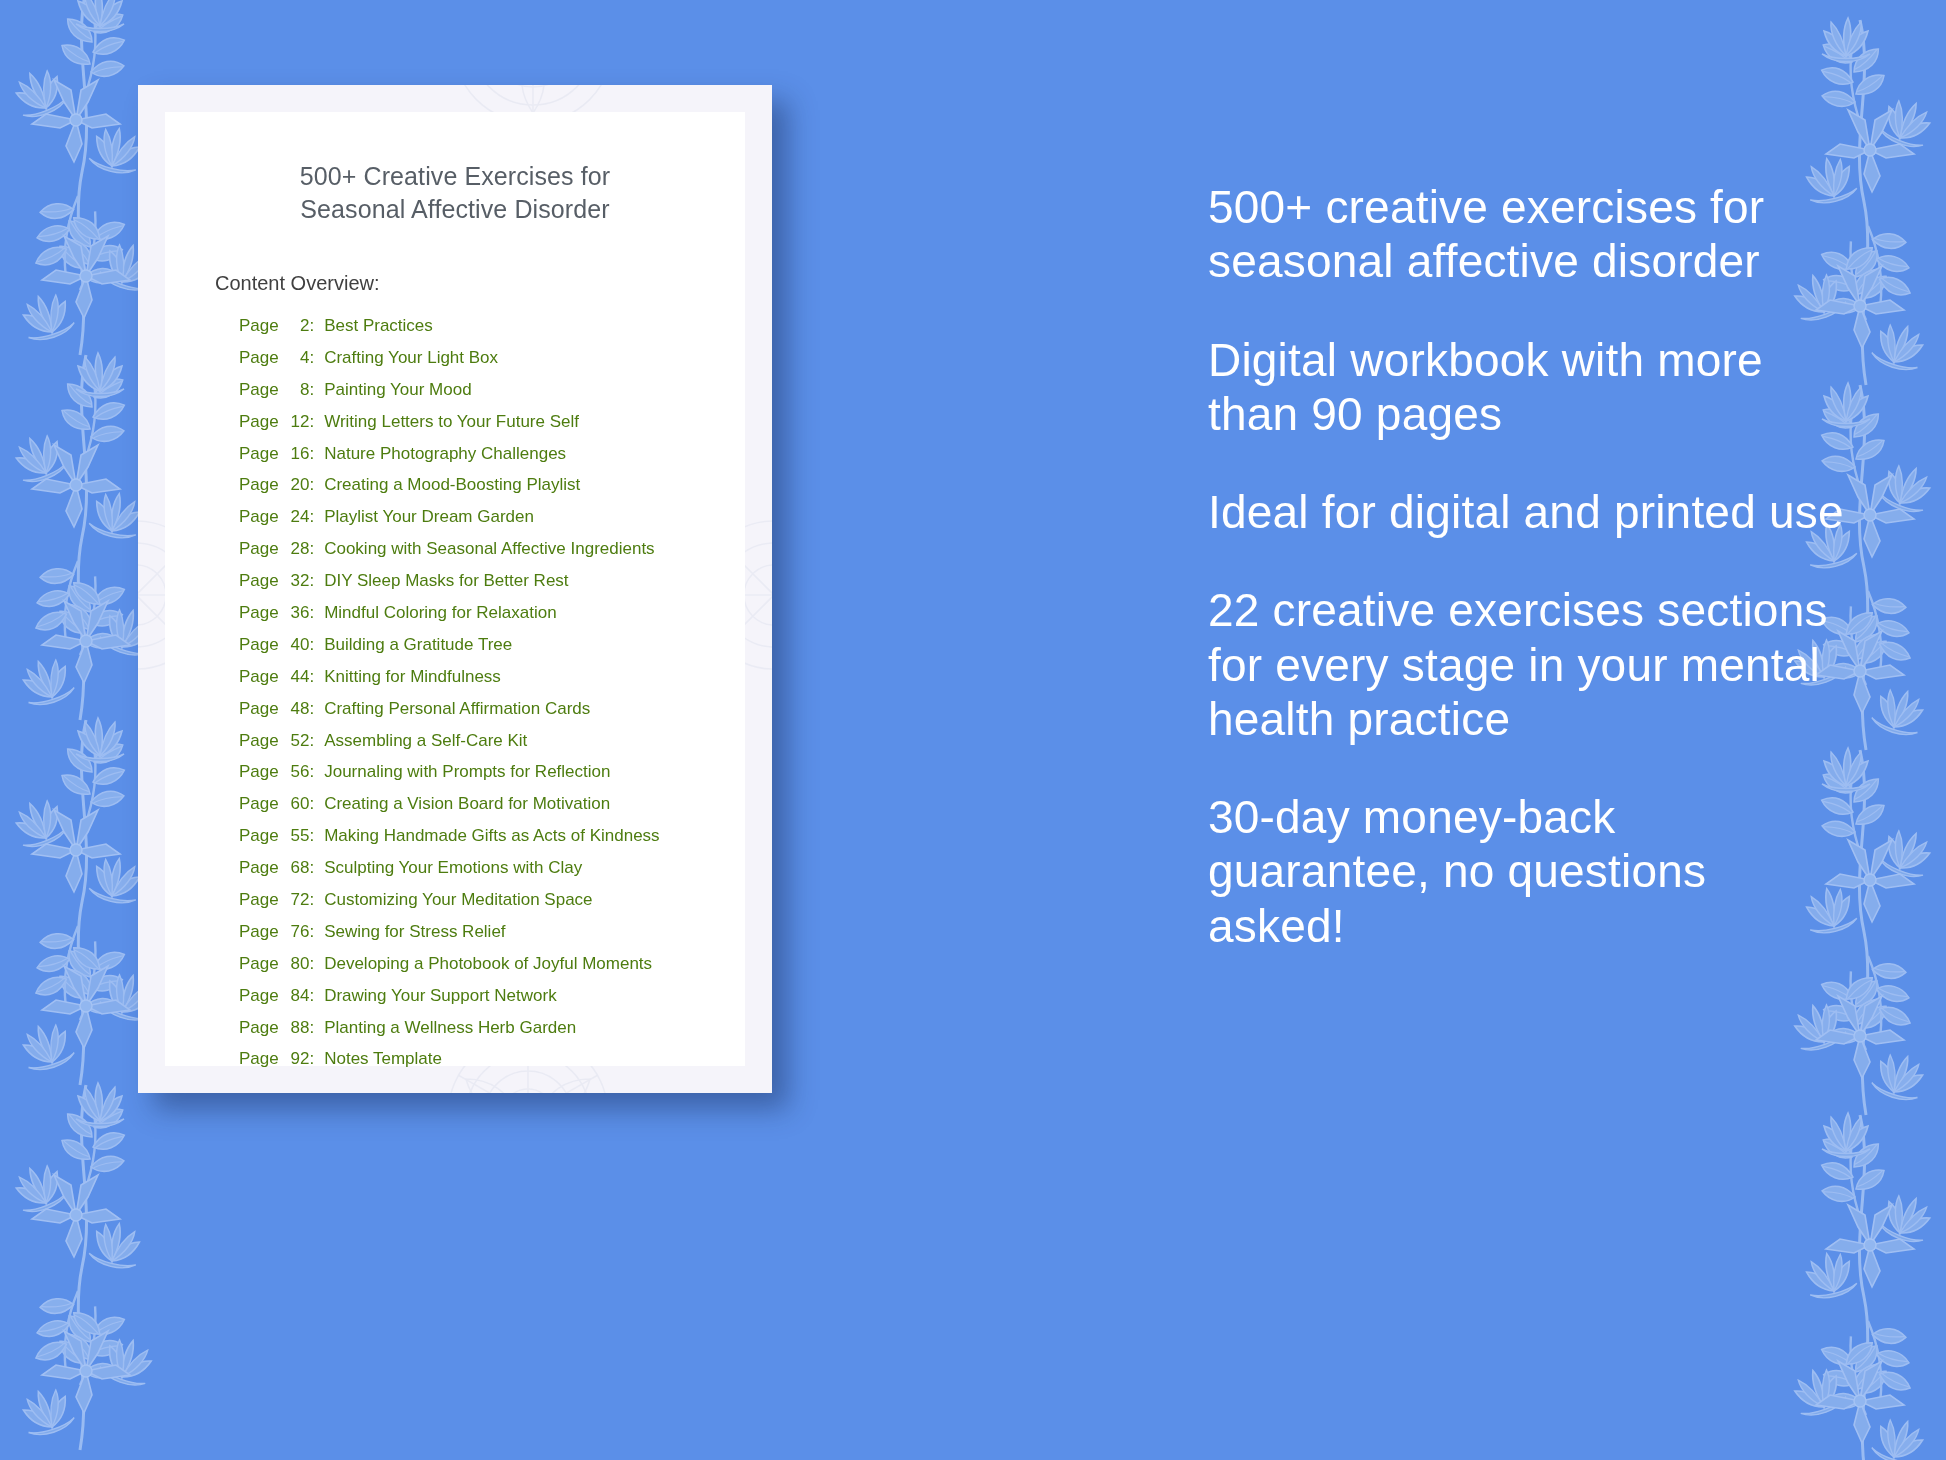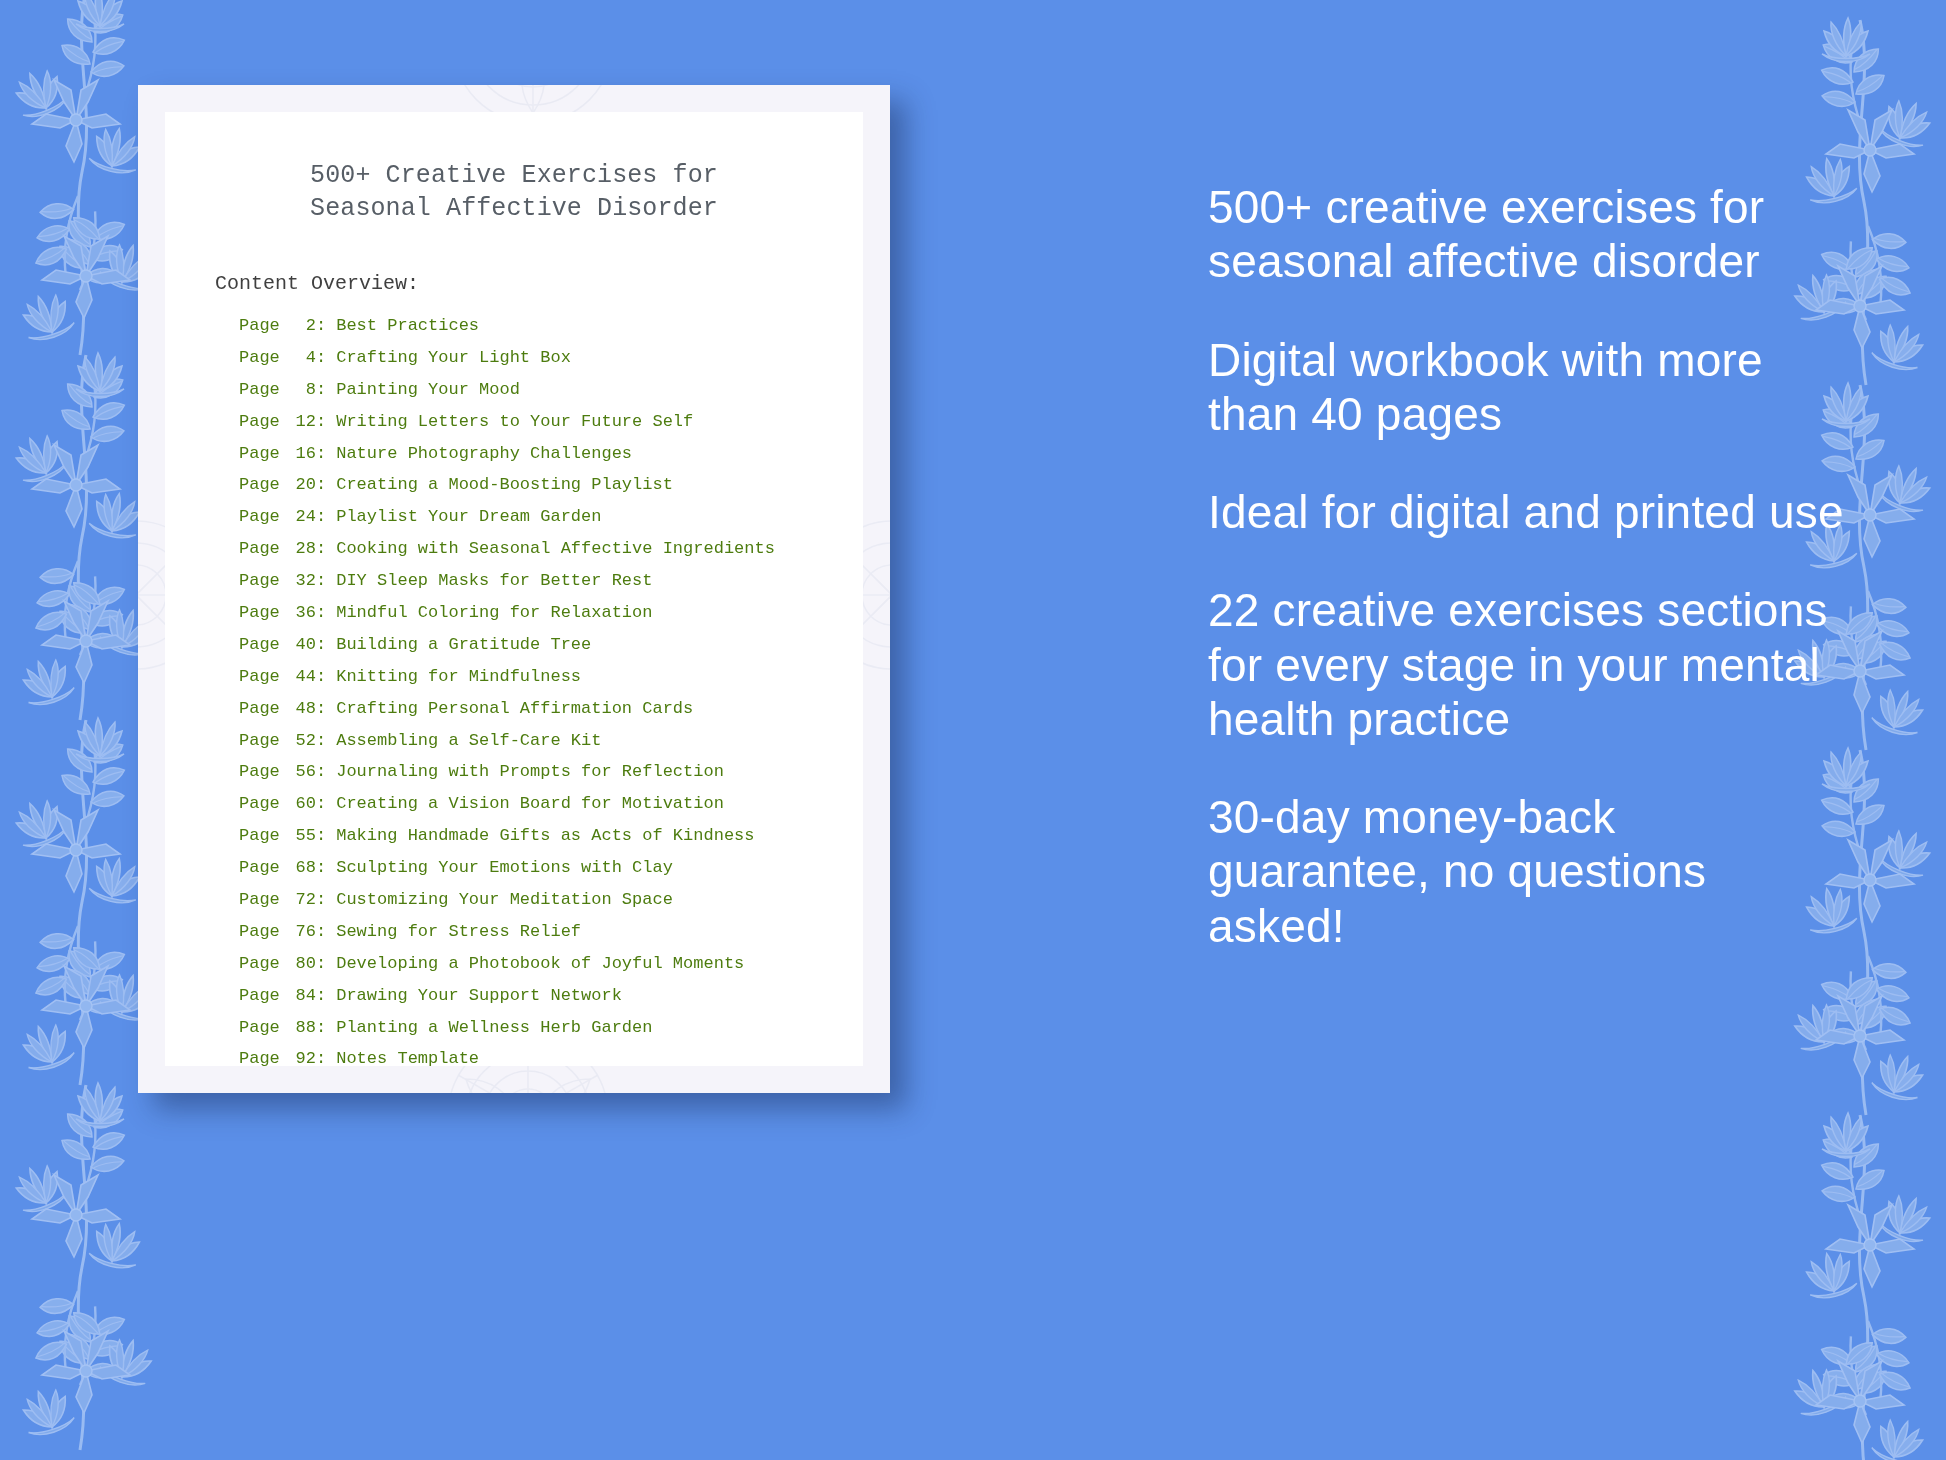--- a/index.html
+++ b/index.html
@@ -21,21 +21,21 @@
     pointer-events:none;
   }
   .border-strip.left  { left:0; }
   .border-strip.right { right:0; transform:scaleX(-1); }
   .border-strip svg { position:absolute; top:0; left:0; }
 
   
   .doc-wrap {
     position:absolute;
     left:138px; top:85px;
-    width:752px; height:1008px;font-family:Liberation Mono, monospace;
+    width:634px; height:1008px;
   }
   .doc-shadow {
     position:absolute; inset:0;
     box-shadow: 16px 16px 26px rgba(18,38,80,.42);
   }
   .doc-mat {
     position:absolute; inset:0;
     background:#f5f4fa;
     overflow:hidden;
   }
@@ -361,17 +361,17 @@
             <span class="ttl">Notes Template</span>
           </li>
         </ul>
 
     </div>
   </div>
 </div>
 
 <div class="marketing" id="marketing-col">
     <div class="bullet">500+ creative exercises for seasonal affective disorder</div>
-    <div class="bullet">Digital workbook with more than 40 pages</div>
+    <div class="bullet">Digital workbook with more than 90 pages</div>
     <div class="bullet">Ideal for digital and printed use</div>
     <div class="bullet">22 creative exercises sections for every stage in your mental health practice</div>
     <div class="bullet">30-day money-back guarantee, no questions asked!</div>
   </div>
 
 </body></html>

